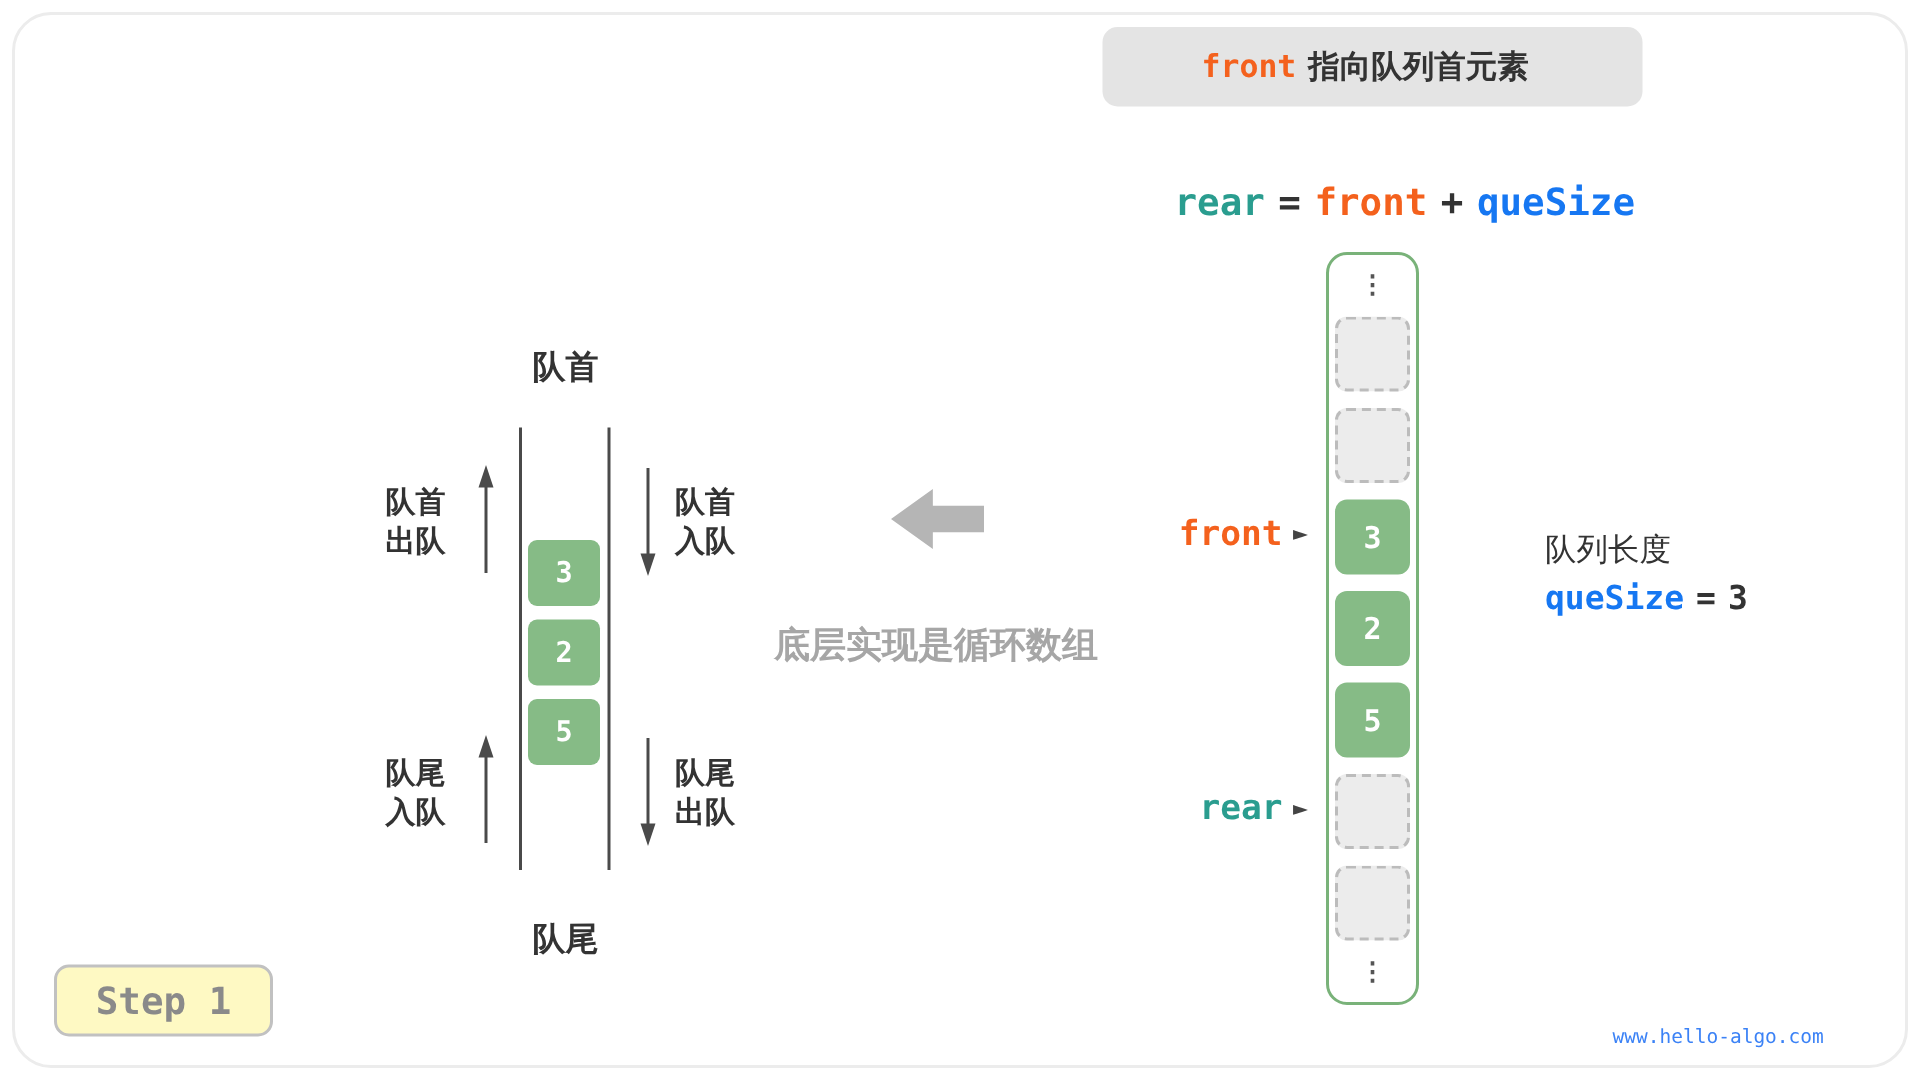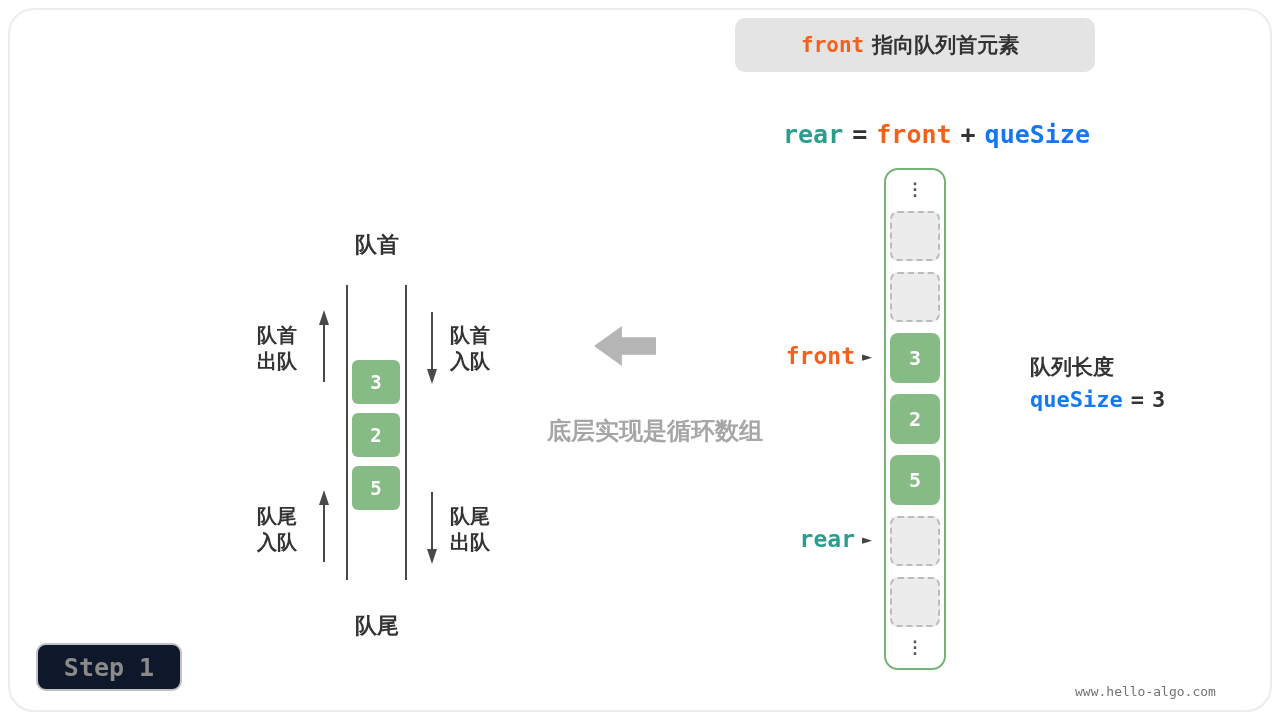--- a/index.html
+++ b/index.html
@@ -38,49 +38,49 @@
   .q-cell{position:absolute;left:352px;width:48px;height:44px;border-radius:6px;background:var(--green);
           color:#fff;display:flex;align-items:center;justify-content:center;
           font-family:"DejaVu Sans Mono", monospace;font-weight:bold;font-size:19px;}
   .op{position:absolute;width:46px;text-align:center;font-size:20px;font-weight:bold;
       line-height:26px;color:var(--dark);}
   .varrow{position:absolute;width:16px;height:74px;}
 
   
   .big-arrow{position:absolute;left:594px;top:326px;width:62px;height:40px;background:#b5b5b5;
              clip-path:polygon(0% 50%, 45% 0%, 45% 28%, 100% 28%, 100% 72%, 45% 72%, 45% 100%);}
-  .note{position:absolute;left:526px;top:412px;width:258px;text-align:center;font-size:24px;
+  .note{position:absolute;left:495px;top:412px;width:258px;text-align:center;font-size:24px;
         font-weight:bold;color:var(--gray-text);line-height:38px;}
 
   
   .arr{position:absolute;left:884px;top:168px;width:62px;box-sizing:border-box;background:#fff;
        border:2px solid var(--green-border);border-radius:14px;display:flex;flex-direction:column;
        align-items:center;gap:11px;padding:10px 0;}
   .dots{height:20px;line-height:20px;font-size:17px;font-weight:bold;color:#555;}
   .cell{width:50px;height:50px;border-radius:8px;box-sizing:border-box;}
   .cell.empty{background:#ececec;border:2px dashed #bcbcbc;}
   .cell.filled{background:var(--green);color:#fff;display:flex;align-items:center;justify-content:center;
                font-family:"DejaVu Sans Mono", monospace;font-weight:bold;font-size:20px;}
 
   .pointer{position:absolute;right:408px;display:flex;align-items:center;gap:7px;height:30px;
            font-family:"DejaVu Sans Mono", monospace;font-weight:bold;font-size:23px;white-space:nowrap;}
   .pointer .head-glyph{font-size:13px;color:#444;font-family:"DejaVu Sans", sans-serif;}
 
   
   .info{position:absolute;left:1030px;top:353px;white-space:nowrap;}
-  .info-l1{font-size:21px;font-weight:bold;color:var(--dark);line-height:28px;margin-bottom:6px;}
+  .info-l1{font-size:21px;font-weight:normal;color:var(--dark);line-height:28px;margin-bottom:6px;}
   .info-l2{font-size:22px;font-family:"DejaVu Sans Mono", monospace;font-weight:bold;color:var(--dark);text-align:center;}
   .info-l2 span{margin-right:8px;}
 
   
   .step{position:absolute;left:36px;top:643px;width:146px;height:48px;box-sizing:border-box;
-        border:2px solid #c1c1c1;border-radius:10px;background:#0f172a;display:flex;align-items:center;
+        border:2px solid #c1c1c1;border-radius:10px;background:#fef9c3;display:flex;align-items:center;
         justify-content:center;font-family:"DejaVu Sans Mono", monospace;font-weight:bold;
         font-size:25px;color:#8a8a8a;}
-  .watermark{position:absolute;left:1075px;top:684px;font-size:13px;color:#737373;
+  .watermark{position:absolute;left:1075px;top:684px;font-size:13px;color:#3b82f6;
              font-family:"DejaVu Sans Mono", monospace;}
 </style>
 </head>
 <body>
 
 <div class="canvas">
   <div class="card"></div>
 
   <div class="legend">
     <div class="legend-line">

